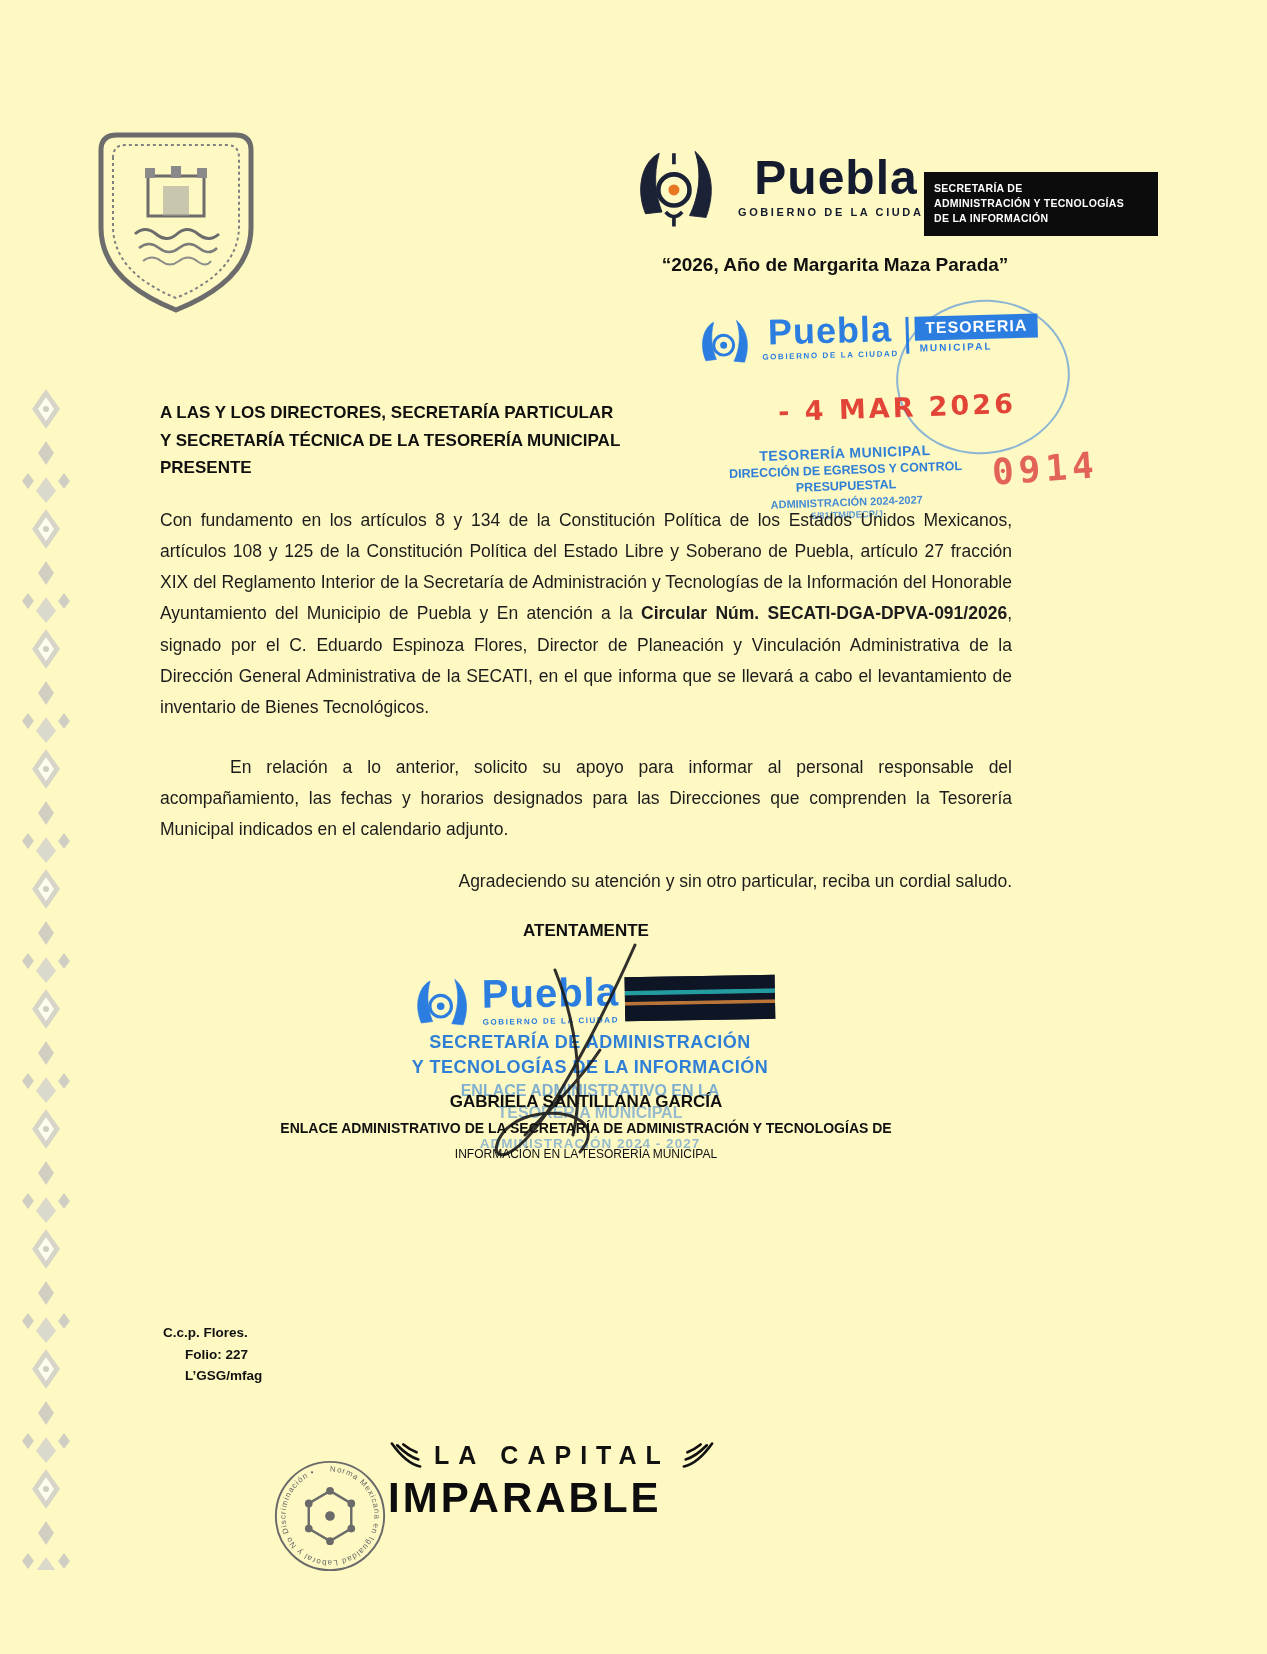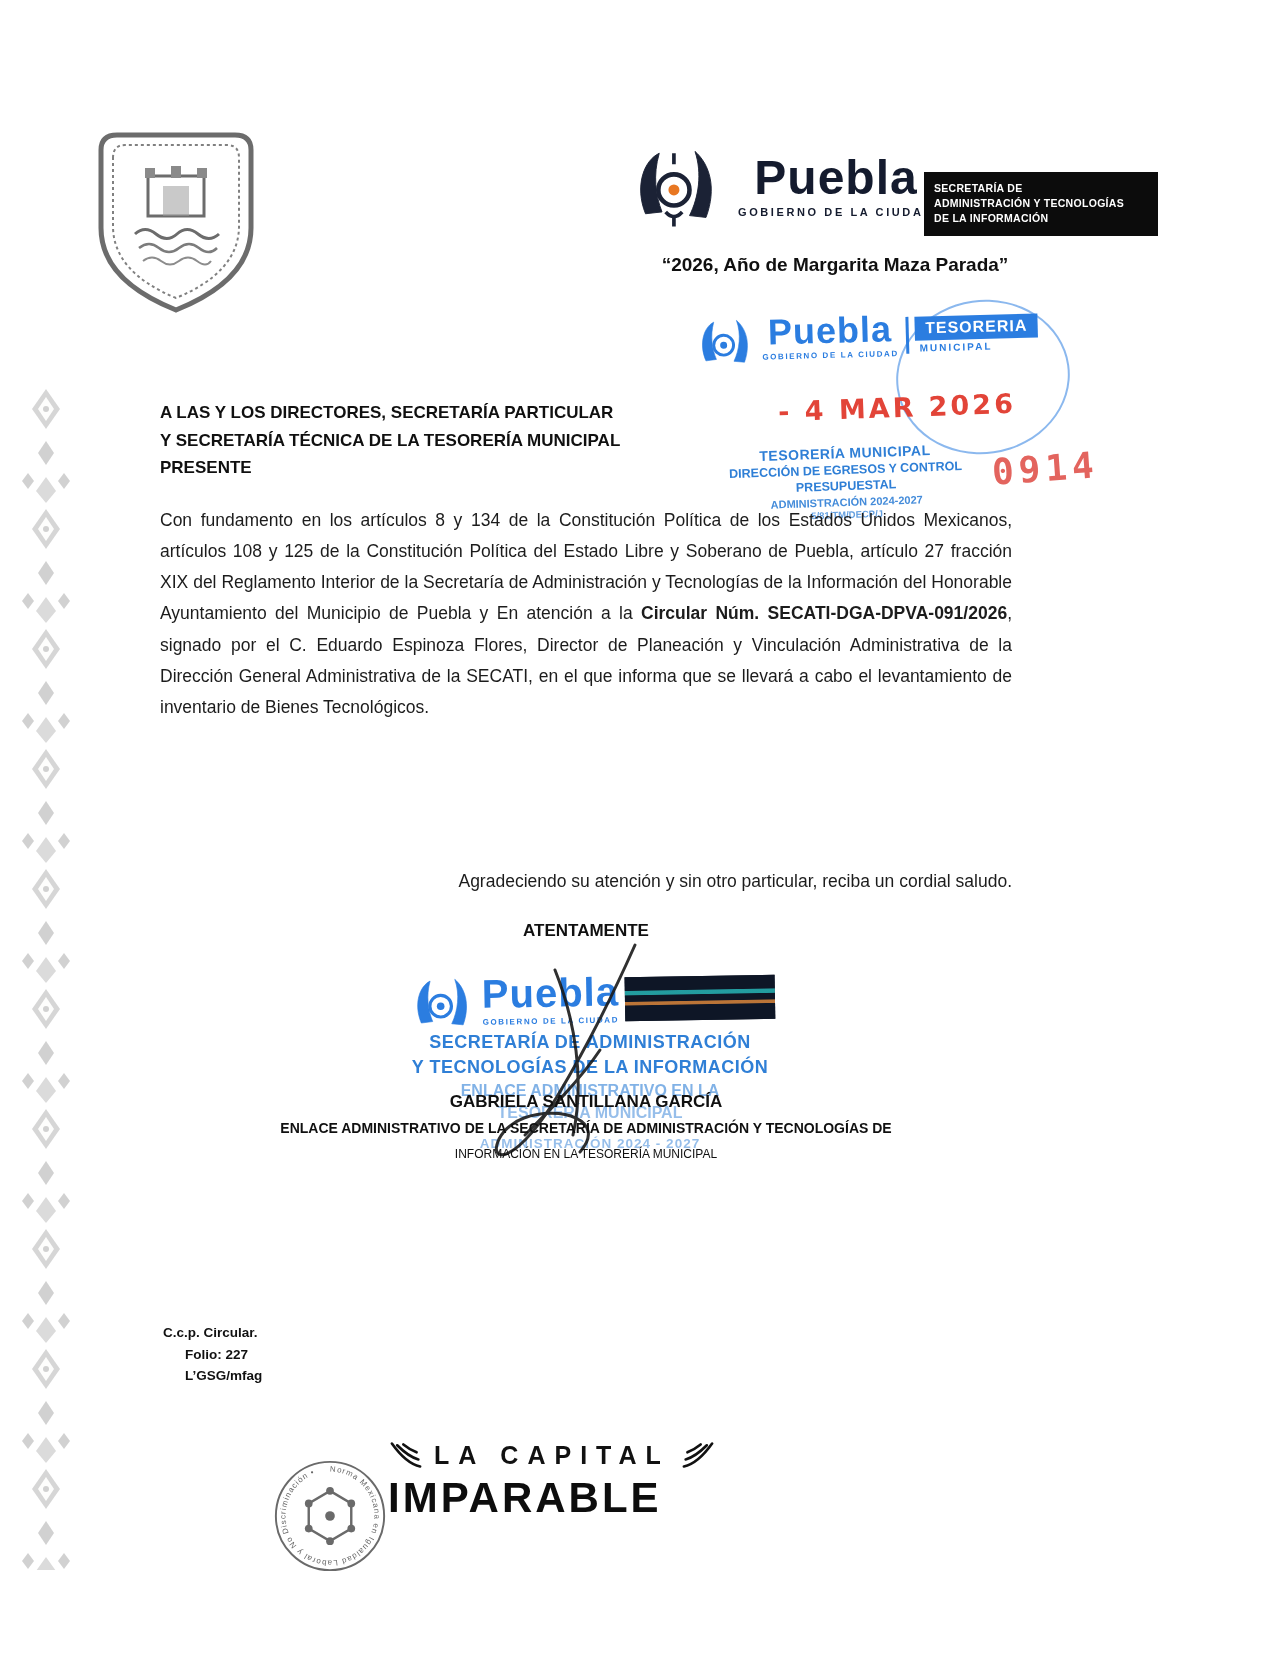--- a/index.html
+++ b/index.html
@@ -1,18 +1,18 @@
 <!DOCTYPE html>
 <html><head>
 <meta charset="utf-8">
 <style>
   html,body{margin:0;padding:0;background:#e8e8e6;}
   .page{
     position:relative;width:1267px;height:1654px;margin:0 auto;
-    background:#ffffff;overflow:hidden;
+    background:#fef9c3;overflow:hidden;
     font-family:"Liberation Sans",sans-serif;color:#1d1d1d;
   }
   .abs{position:absolute;}
 
   
   .lace{left:16px;top:385px;opacity:.75;}
 
   
   .crest{left:85px;top:126px;}
 
@@ -193,20 +193,21 @@
   <div class="abs folio-red">0914</div>
 
   <div class="abs recipient">
     <div>A LAS Y LOS DIRECTORES, SECRETARÍA PARTICULAR</div>
     <div>Y SECRETARÍA TÉCNICA DE LA TESORERÍA MUNICIPAL</div>
     <div>PRESENTE</div>
   </div>
 
   <div class="abs para p1"><span>Con fundamento en los artículos 8 y 134 de la Constitución Política de los Estados Unidos Mexicanos, artículos 108 y 125 de la Constitución Política del Estado Libre y Soberano de Puebla, artículo 27 fracción XIX del Reglamento Interior de la Secretaría de Administración y Tecnologías de la Información del Honorable Ayuntamiento del Municipio de Puebla y En atención a la </span><span class="bold">Circular Núm. SECATI-DGA-DPVA-091/2026</span><span>, signado por el C. Eduardo Espinoza Flores, Director de Planeación y Vinculación Administrativa de la Dirección General Administrativa de la SECATI, en el que informa que se llevará a cabo el levantamiento de inventario de Bienes Tecnológicos.</span></div>
 
+  <div class="abs para p2">En relación a lo anterior, solicito su apoyo para informar al personal responsable del acompañamiento, las fechas y horarios designados para las Direcciones que comprenden la Tesorería Municipal indicados en el calendario adjunto.</div>
   <div class="abs para p3">Agradeciendo su atención y sin otro particular, reciba un cordial saludo.</div>
 
   <div class="abs center-col atentamente">ATENTAMENTE</div>
 
   <div class="abs sig-stamp-brand">
     <svg class="stamp-blue" width="76" height="62" viewBox="0 0 120 90">
       <g stroke="currentColor" fill="currentColor">
         <path d="M30,72 C18,42 28,14 45,6 C38,30 41,52 48,70 Z"></path>
         <path d="M96,76 C108,44 100,18 84,4 C92,28 88,54 78,74 Z"></path>
         <circle cx="61" cy="46" r="17" fill="none" stroke-width="5"></circle>
@@ -232,21 +233,21 @@
       <path d="M125,40 C145,90 155,150 143,205"></path>
       <path d="M170,120 C150,150 120,180 95,205"></path>
     </g>
   </svg>
 
   <div class="abs center-col sig-name">GABRIELA SANTILLANA GARCÍA</div>
   <div class="abs center-col sig-title1">ENLACE ADMINISTRATIVO DE LA SECRETARÍA DE ADMINISTRACIÓN Y TECNOLOGÍAS DE</div>
   <div class="abs center-col sig-title2">INFORMACIÓN EN LA TESORERÍA MUNICIPAL</div>
 
   <div class="abs ccp">
-    <div>C.c.p. Circular.</div>
+    <div>C.c.p. Flores.</div>
     <div class="ind">Folio: 227</div>
     <div class="ind">L’GSG/mfag</div>
   </div>
 
   <svg class="abs seal" width="116" height="116" viewBox="0 0 120 120">
     <defs>
       <path id="sealcirc" d="M60,14 a46,46 0 1,1 -0.01,0" fill="none"></path>
     </defs>
     <circle cx="60" cy="60" r="56" fill="none" stroke="#6a6a6a" stroke-width="2"></circle>
     <text font-size="8.2" fill="#666" font-family="Liberation Sans,sans-serif" letter-spacing="1">

